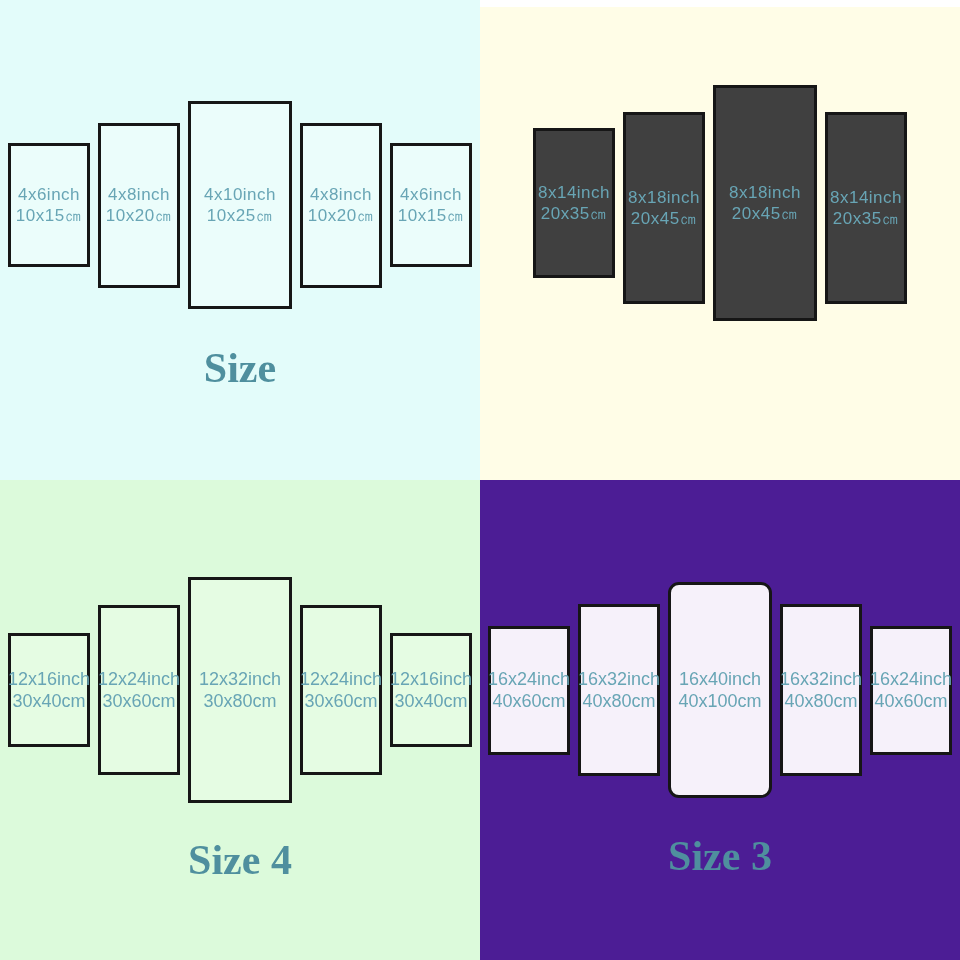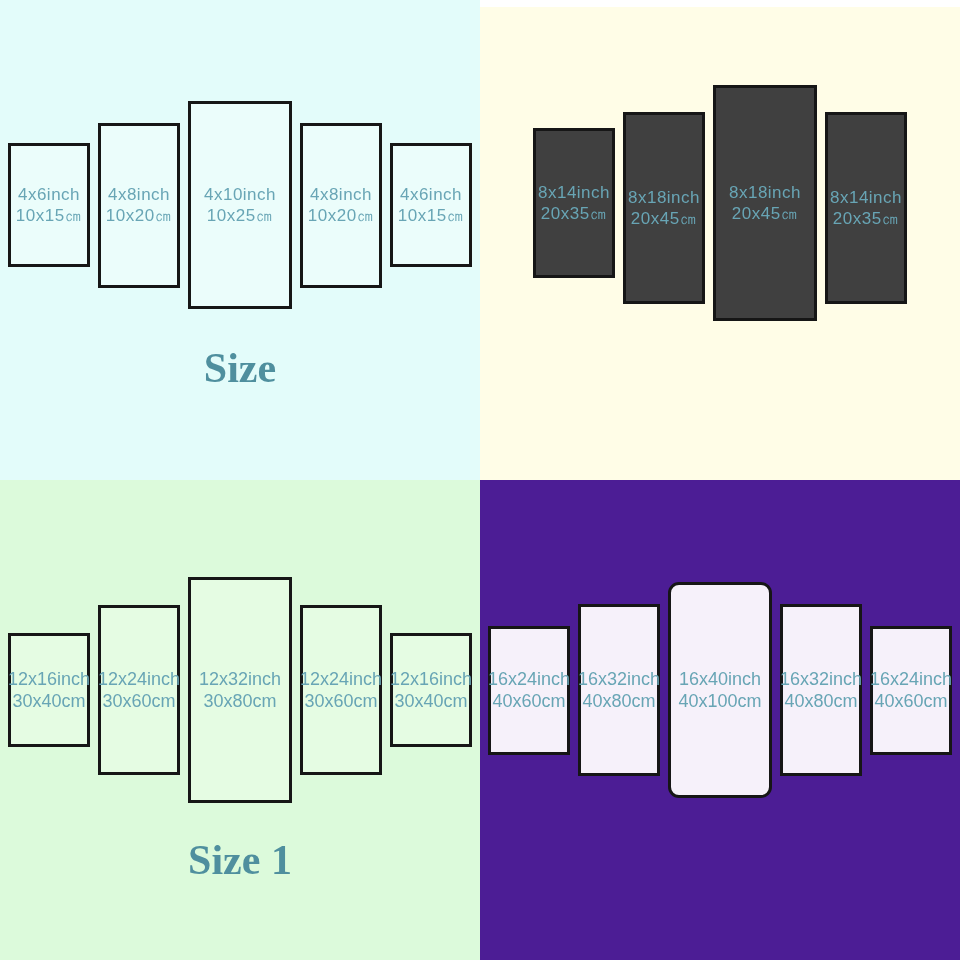--- a/index.html
+++ b/index.html
@@ -178,21 +178,21 @@
           <span>30x60cm</span>
         </div>
       </div>
       <div class="panel">
         <div class="label">
           <span>12x16inch</span>
           <span>30x40cm</span>
         </div>
       </div>
     </div>
-    <h2 class="title">Size 1</h2>
+    <h2 class="title">Size 4</h2>
   </section>
 
   <section class="quadrant q4">
     <div class="panels">
       <div class="panel">
         <div class="label">
           <span>16x24inch</span>
           <span>40x60cm</span>
         </div>
       </div>
@@ -214,15 +214,16 @@
           <span>40x80cm</span>
         </div>
       </div>
       <div class="panel">
         <div class="label">
           <span>16x24inch</span>
           <span>40x60cm</span>
         </div>
       </div>
     </div>
+    <h2 class="title">Size 3</h2>
   </section>
 
 </div>
 
 </body></html>

